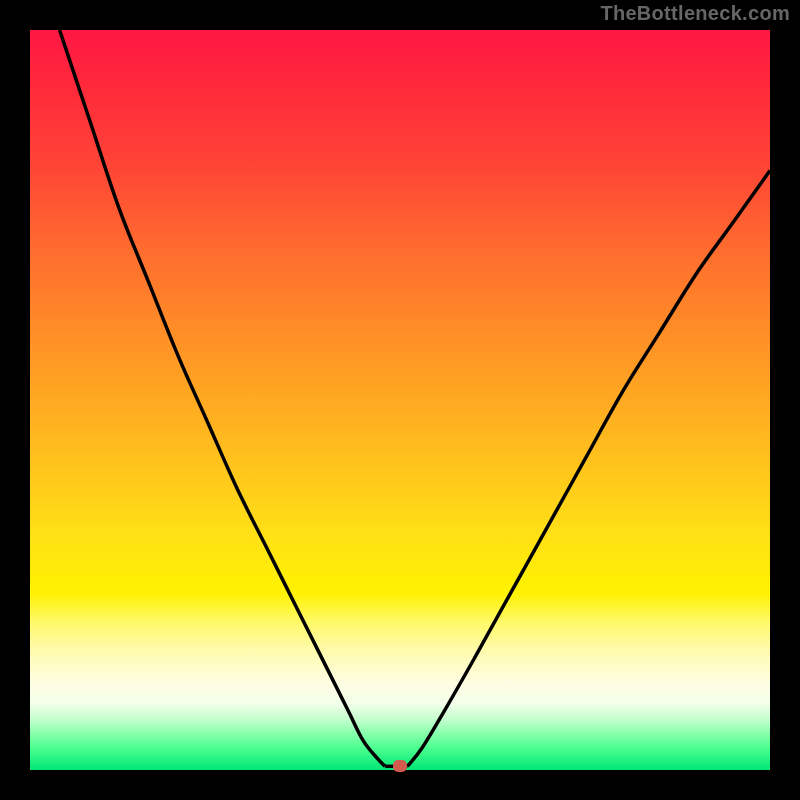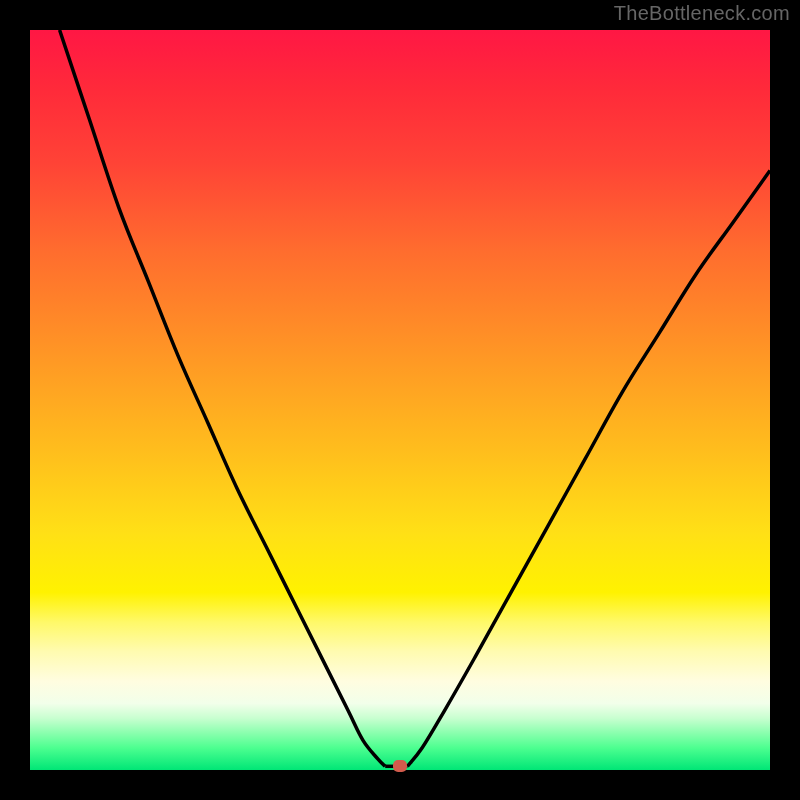--- a/index.html
+++ b/index.html
@@ -10,21 +10,21 @@
     position: relative;
     font-family: Arial, sans-serif;
     overflow: hidden;
   }
   .watermark {
     position: absolute;
     top: 2px;
     right: 10px;
     color: #666;
     font-size: 20px;
-    font-weight: 400;
+    font-weight: 700;
     z-index: 10;
     letter-spacing: 0.3px;
   }
   .plot-area {
     position: absolute;
     left: 30px;
     top: 30px;
     width: 740px;
     height: 740px;
     background: linear-gradient(to bottom,

